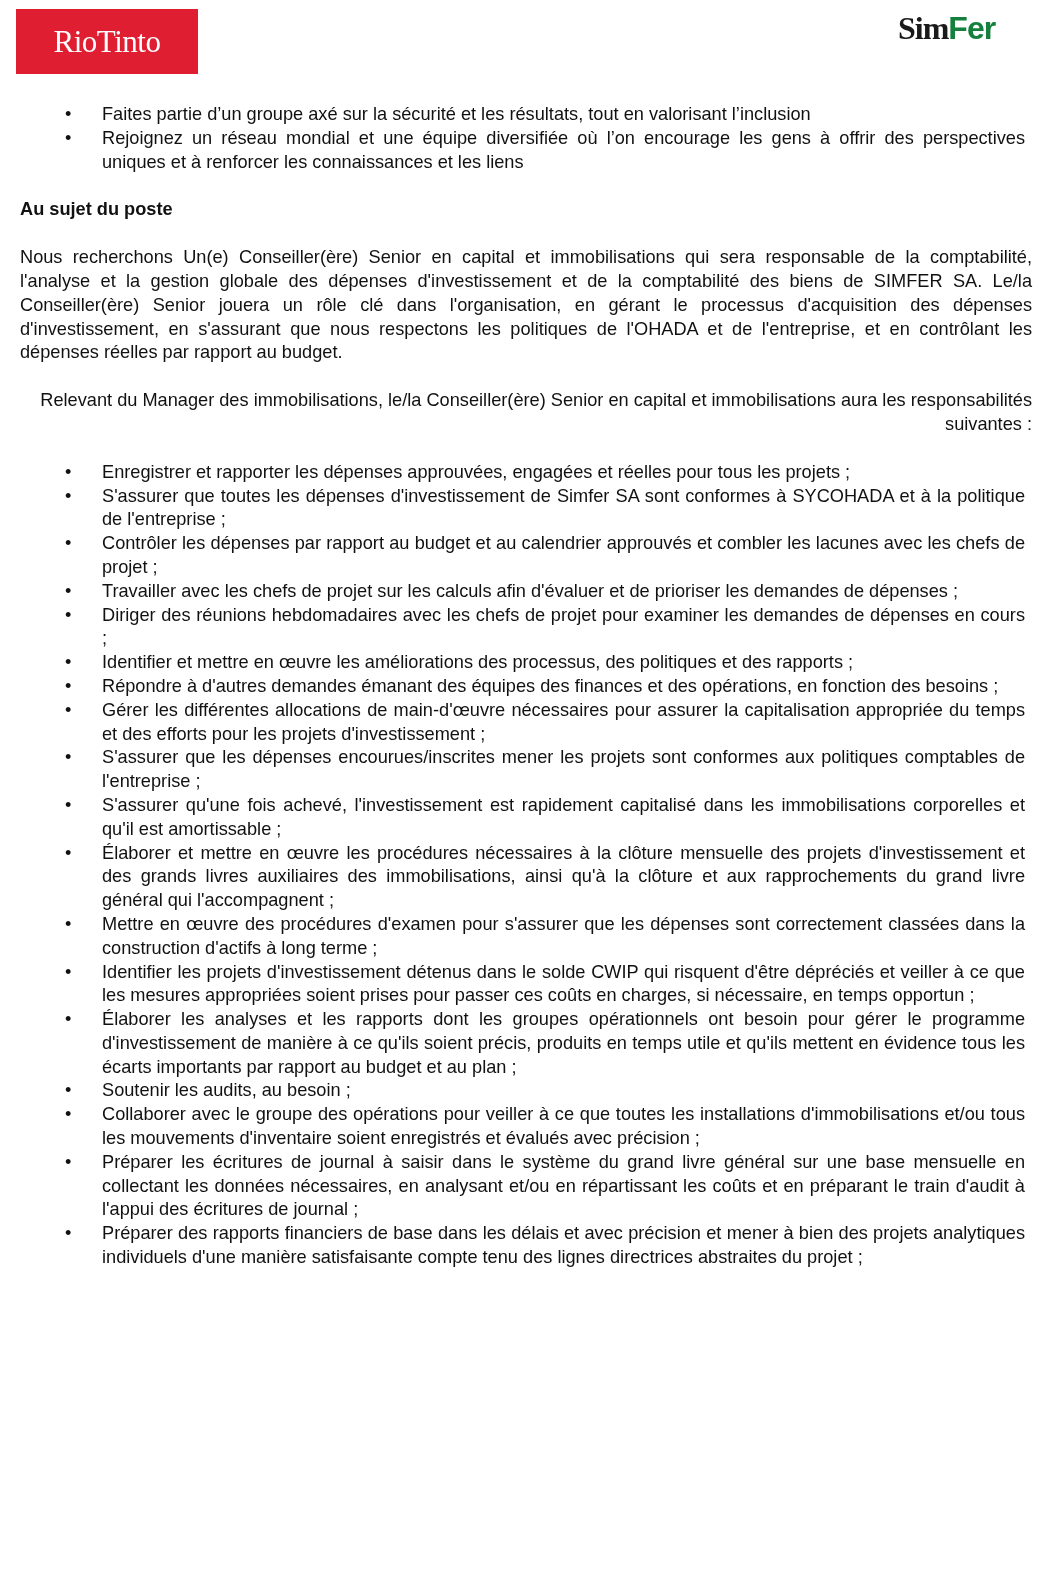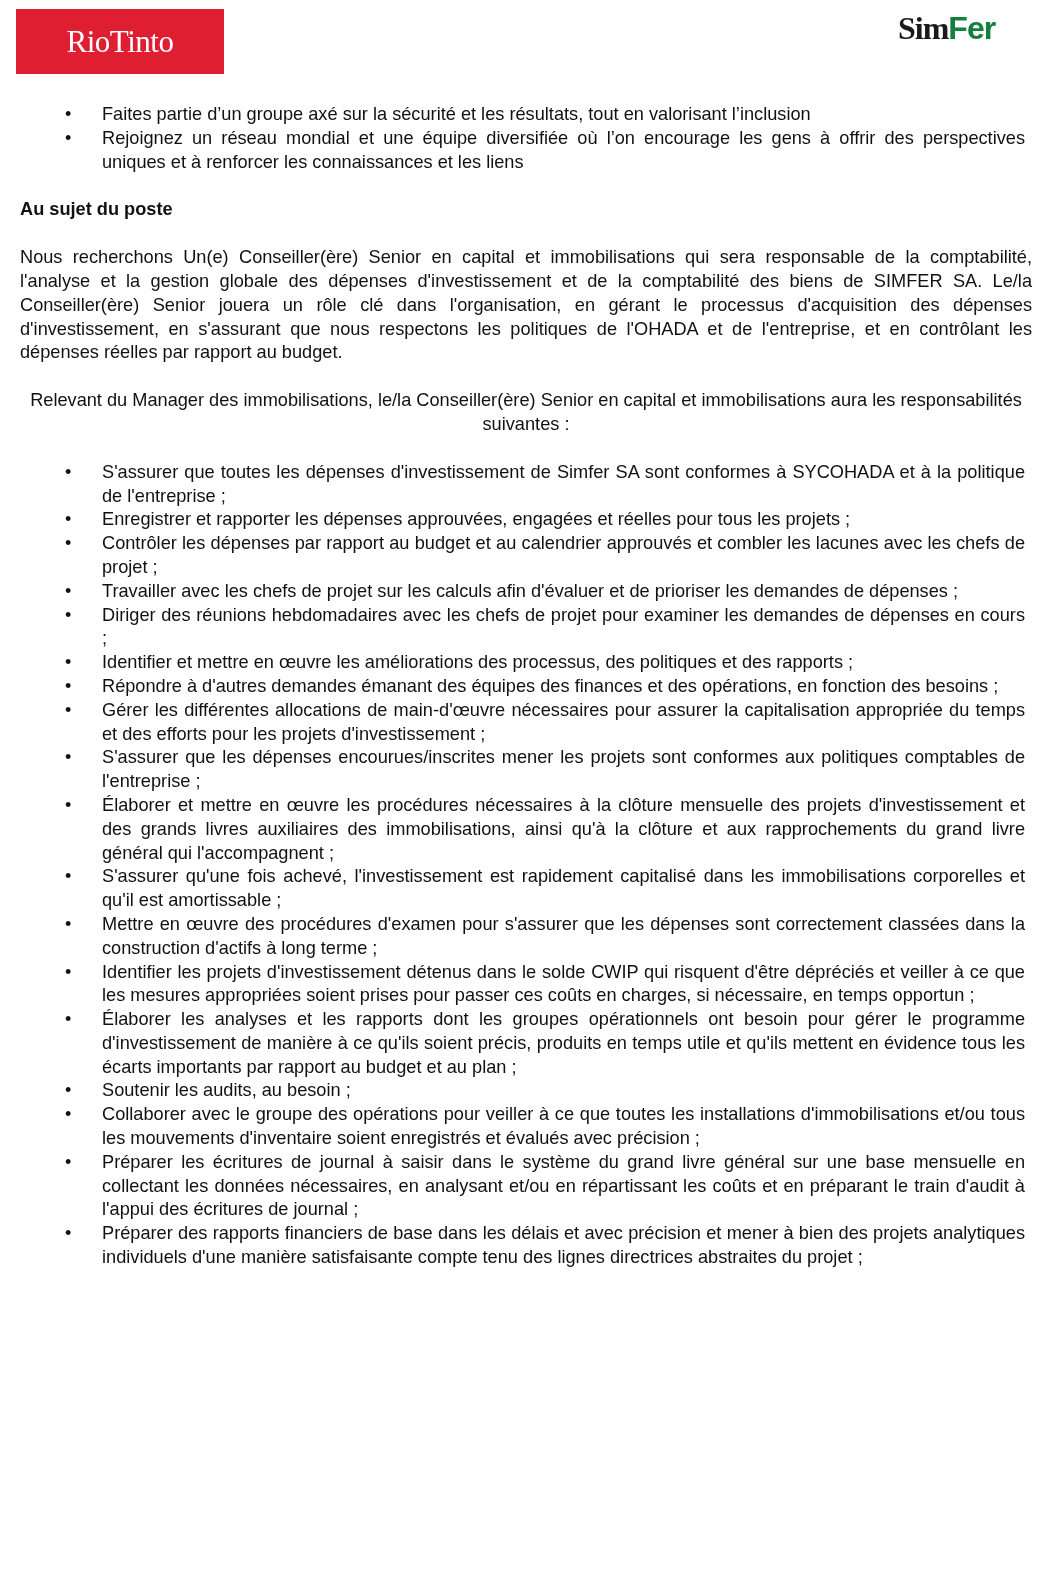--- a/index.html
+++ b/index.html
@@ -1,32 +1,32 @@
 <!DOCTYPE html>
 <html><head>
 <meta charset="utf-8">
 <style>
   html, body { margin: 0; padding: 0; background: #ffffff; }
   body { width: 1055px; height: 1578px; position: relative; overflow: hidden;
          font-family: "Liberation Sans", sans-serif; color: #111111; }
-  .logo-rt { position: absolute; left: 16px; top: 9px; width: 208px; height: 65px;
+  .logo-rt { position: absolute; left: 16px; top: 9px; width: 182px; height: 65px;
              background: #e01e32; display: flex; align-items: center; justify-content: center; }
   .logo-rt span { color: #ffffff; font-family: "Liberation Serif", serif; font-size: 31px; letter-spacing: -0.5px; }
   .logo-sf { position: absolute; left: 898px; top: 10px; font-family: "Liberation Sans", sans-serif;
              font-weight: bold; font-size: 32px; letter-spacing: -1px; }
   .logo-sf .sim { color: #1a1a1a; font-family: Liberation Serif, serif; }
   .logo-sf .fer { color: #15803d; }
   .content { position: absolute; left: 20px; top: 96px; width: 1012px; font-size: 18.2px; line-height: 23.8px; }
   .title { text-align: center; font-weight: bold; text-decoration: underline; margin: 0 0 22px 0; font-size: 18.5px; }
   ul { list-style: none; margin: 7px; padding: 0; }
   li { position: relative; padding-left: 75px; text-align: justify; }
   li::before { content: "\2022"; position: absolute; left: 38px; top: 0; }
   .section-head { font-weight: bold; margin: 24px 0 24px 0; }
   p { margin: 0; text-align: justify; }
-  .p2 { margin-top: 24px; text-align: center; }
+  .p2 { margin-top: 24px; text-align: right; }
   .resp { margin-top: 24px; }
 </style>
 </head>
 <body>
 
 <div class="logo-rt">
   <span>RioTinto</span>
 </div>
 <div class="logo-sf">
   <span class="sim">Sim</span><span class="fer">Fer</span>
@@ -38,31 +38,31 @@
     <li>Faites partie d’un groupe axé sur la sécurité et les résultats, tout en valorisant l’inclusion</li>
     <li>Rejoignez un réseau mondial et une équipe diversifiée où l’on encourage les gens à offrir des perspectives uniques et à renforcer les connaissances et les liens</li>
   </ul>
 
   <div class="section-head">Au sujet du poste</div>
 
   <p>Nous recherchons Un(e) Conseiller(ère) Senior en capital et immobilisations qui sera responsable de la comptabilité, l'analyse et la gestion globale des dépenses d'investissement et de la comptabilité des biens de SIMFER SA. Le/la Conseiller(ère) Senior jouera un rôle clé dans l'organisation, en gérant le processus d'acquisition des dépenses d'investissement, en s'assurant que nous respectons les politiques de l'OHADA et de l'entreprise, et en contrôlant les dépenses réelles par rapport au budget.</p>
   <p class="p2">Relevant du Manager des immobilisations, le/la Conseiller(ère) Senior en capital et immobilisations aura les responsabilités suivantes :</p>
 
   <ul class="resp">
+    <li>Enregistrer et rapporter les dépenses approuvées, engagées et réelles pour tous les projets ;</li>
     <li>S'assurer que toutes les dépenses d'investissement de Simfer SA sont conformes à SYCOHADA et à la politique de l'entreprise ;</li>
-    <li>Enregistrer et rapporter les dépenses approuvées, engagées et réelles pour tous les projets ;</li>
     <li>Contrôler les dépenses par rapport au budget et au calendrier approuvés et combler les lacunes avec les chefs de projet ;</li>
     <li>Travailler avec les chefs de projet sur les calculs afin d'évaluer et de prioriser les demandes de dépenses ;</li>
     <li>Diriger des réunions hebdomadaires avec les chefs de projet pour examiner les demandes de dépenses en cours ;</li>
     <li>Identifier et mettre en œuvre les améliorations des processus, des politiques et des rapports ;</li>
     <li>Répondre à d'autres demandes émanant des équipes des finances et des opérations, en fonction des besoins ;</li>
     <li>Gérer les différentes allocations de main-d'œuvre nécessaires pour assurer la capitalisation appropriée du temps et des efforts pour les projets d'investissement ;</li>
     <li>S'assurer que les dépenses encourues/inscrites mener les projets sont conformes aux politiques comptables de l'entreprise ;</li>
+    <li>S'assurer qu'une fois achevé, l'investissement est rapidement capitalisé dans les immobilisations corporelles et qu'il est amortissable ;</li>
     <li>Élaborer et mettre en œuvre les procédures nécessaires à la clôture mensuelle des projets d'investissement et des grands livres auxiliaires des immobilisations, ainsi qu'à la clôture et aux rapprochements du grand livre général qui l'accompagnent ;</li>
-    <li>S'assurer qu'une fois achevé, l'investissement est rapidement capitalisé dans les immobilisations corporelles et qu'il est amortissable ;</li>
     <li>Mettre en œuvre des procédures d'examen pour s'assurer que les dépenses sont correctement classées dans la construction d'actifs à long terme ;</li>
     <li>Identifier les projets d'investissement détenus dans le solde CWIP qui risquent d'être dépréciés et veiller à ce que les mesures appropriées soient prises pour passer ces coûts en charges, si nécessaire, en temps opportun ;</li>
     <li>Élaborer les analyses et les rapports dont les groupes opérationnels ont besoin pour gérer le programme d'investissement de manière à ce qu'ils soient précis, produits en temps utile et qu'ils mettent en évidence tous les écarts importants par rapport au budget et au plan ;</li>
     <li>Soutenir les audits, au besoin ;</li>
     <li>Collaborer avec le groupe des opérations pour veiller à ce que toutes les installations d'immobilisations et/ou tous les mouvements d'inventaire soient enregistrés et évalués avec précision ;</li>
     <li>Préparer les écritures de journal à saisir dans le système du grand livre général sur une base mensuelle en collectant les données nécessaires, en analysant et/ou en répartissant les coûts et en préparant le train d'audit à l'appui des écritures de journal ;</li>
     <li>Préparer des rapports financiers de base dans les délais et avec précision et mener à bien des projets analytiques individuels d'une manière satisfaisante compte tenu des lignes directrices abstraites du projet ;</li>
   </ul>
 </div>
 

